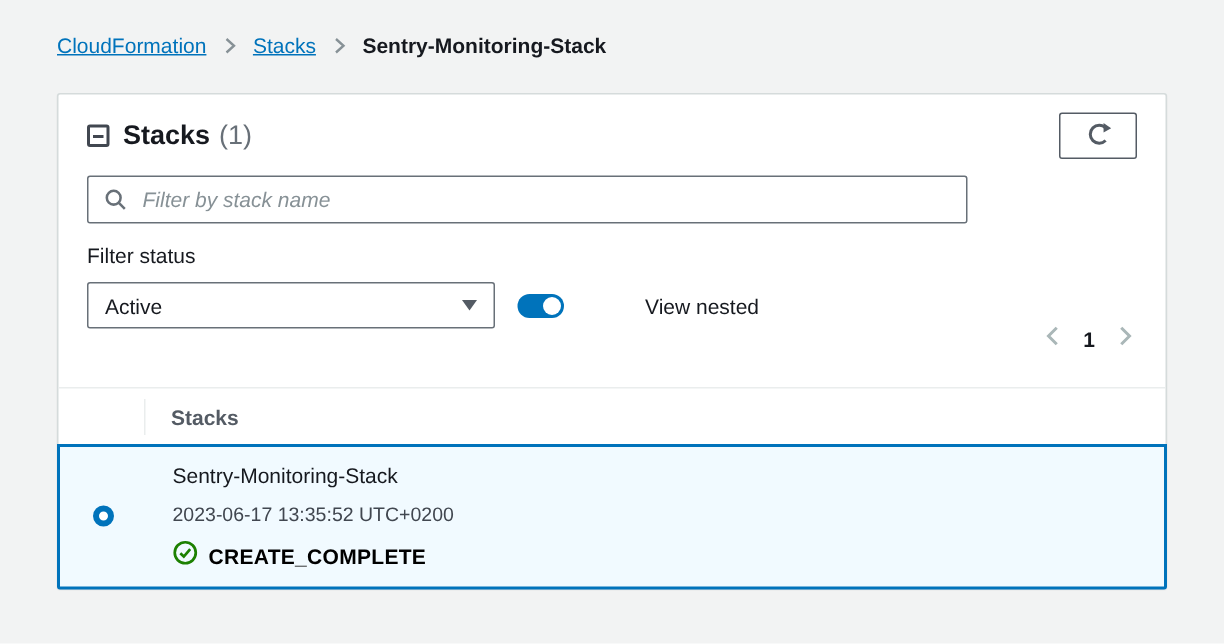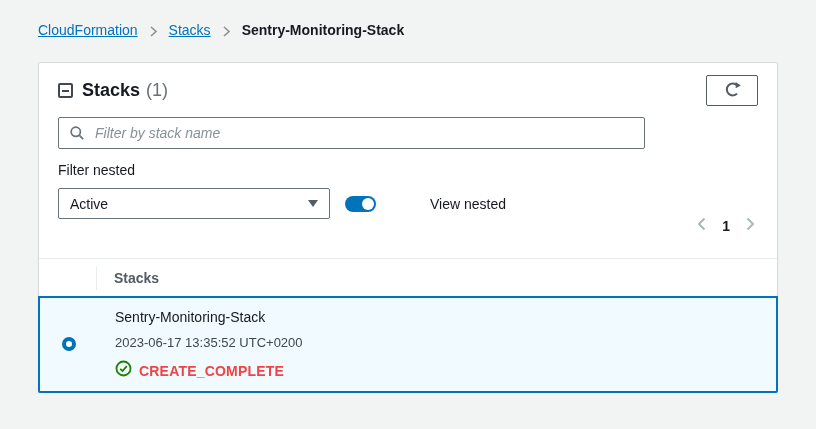--- a/index.html
+++ b/index.html
@@ -7,21 +7,21 @@
   body {
     background:#f2f3f3;
     font-family:"Liberation Sans","DejaVu Sans",sans-serif;
     color:#16191f;
     position:relative;
   }
 
   
   .breadcrumb {
     position:absolute; left:38px; top:22px;
-    display:flex; align-items:flex-end; gap:11px;
+    display:flex; align-items:center; gap:11px;
     font-size:14px;
   }
   .breadcrumb a { color:#0073bb; text-decoration:underline; cursor:pointer; }
   .breadcrumb .crumb-sep { display:inline-flex; align-items:center; }
   .breadcrumb .current { color:#16191f; font-weight:700; }
 
   
   .panel {
     position:absolute; left:38px; top:62px; width:740px; height:330px;
     background:#ffffff;
@@ -111,21 +111,21 @@
   .radio-cell { width:57px; display:flex; justify-content:center; align-items:flex-start; padding-top:39px; flex:0 0 auto; }
   .radio {
     width:14px; height:14px; border-radius:50%;
     background:#fff; border:1px solid #687078; cursor:pointer;
   }
   .stack-row.selected .radio { border:4.5px solid #0073bb; }
   .row-content { padding:11px 0 0 18px; }
   .stack-name { font-size:14px; color:#16191f; }
   .stack-created { margin-top:10px; font-size:13px; color:#414750; }
   .stack-status { margin-top:10px; display:flex; align-items:center; gap:7px; }
-  .status-text { font-size:14px; font-weight:700; color:#ef4444; letter-spacing:.2px; }
+  .status-text { font-size:14px; font-weight:700; color:#000000; letter-spacing:.2px; }
 </style>
 </head>
 <body>
 
 <nav class="breadcrumb">
   <a href="#">CloudFormation</a>
   <span class="crumb-sep">
     <svg width="9" height="13" viewBox="0 0 9 13">
         <polyline points="2,2 7,6.5 2,11" fill="none" stroke="#879196" stroke-width="1.6"></polyline>
       </svg>
@@ -160,21 +160,21 @@
   <div class="search-wrap">
     <span class="mag">
       <svg width="16" height="16" viewBox="0 0 16 16">
         <circle cx="6.8" cy="6.8" r="4.6" fill="none" stroke="#687078" stroke-width="1.7"></circle>
         <line x1="10.4" y1="10.4" x2="14.2" y2="14.2" stroke="#687078" stroke-width="1.7"></line>
       </svg>
     </span>
     <input class="search-input" type="text" placeholder="Filter by stack name" style="">
   </div>
 
-  <div class="filter-label">Filter nested</div>
+  <div class="filter-label">Filter status</div>
   <div class="filter-row">
     <div class="dropdown">
       <span>Active</span>
       <span class="caret"></span>
     </div>
     <div class="toggle-group">
       <span class="toggle on">
           <span class="knob"></span>
         </span>
       <span class="toggle-label">View nested</span>

